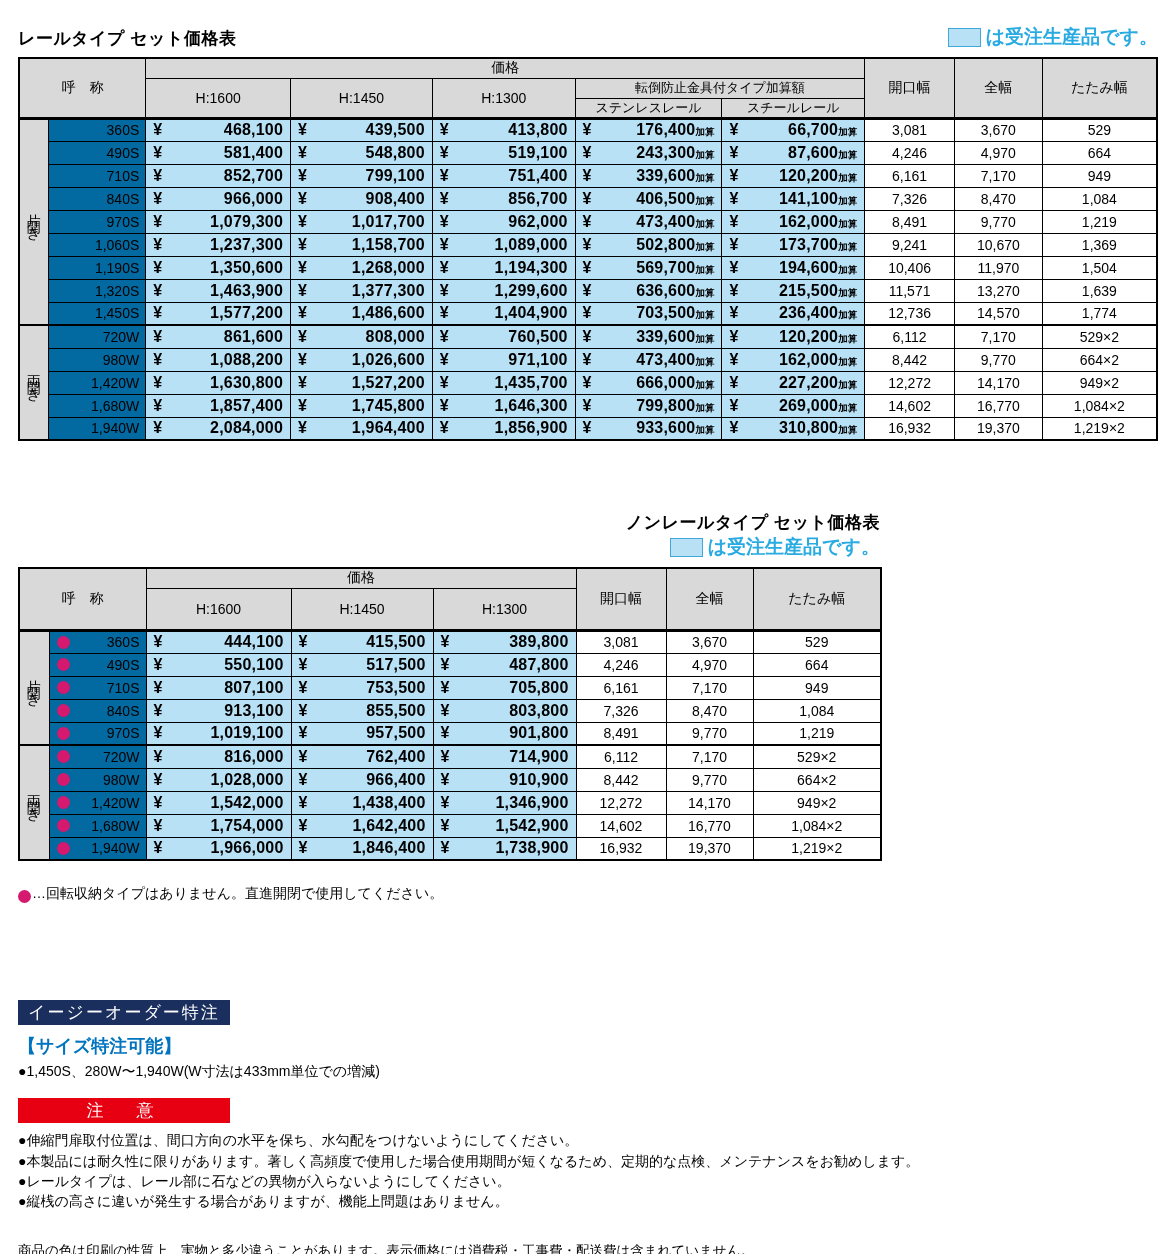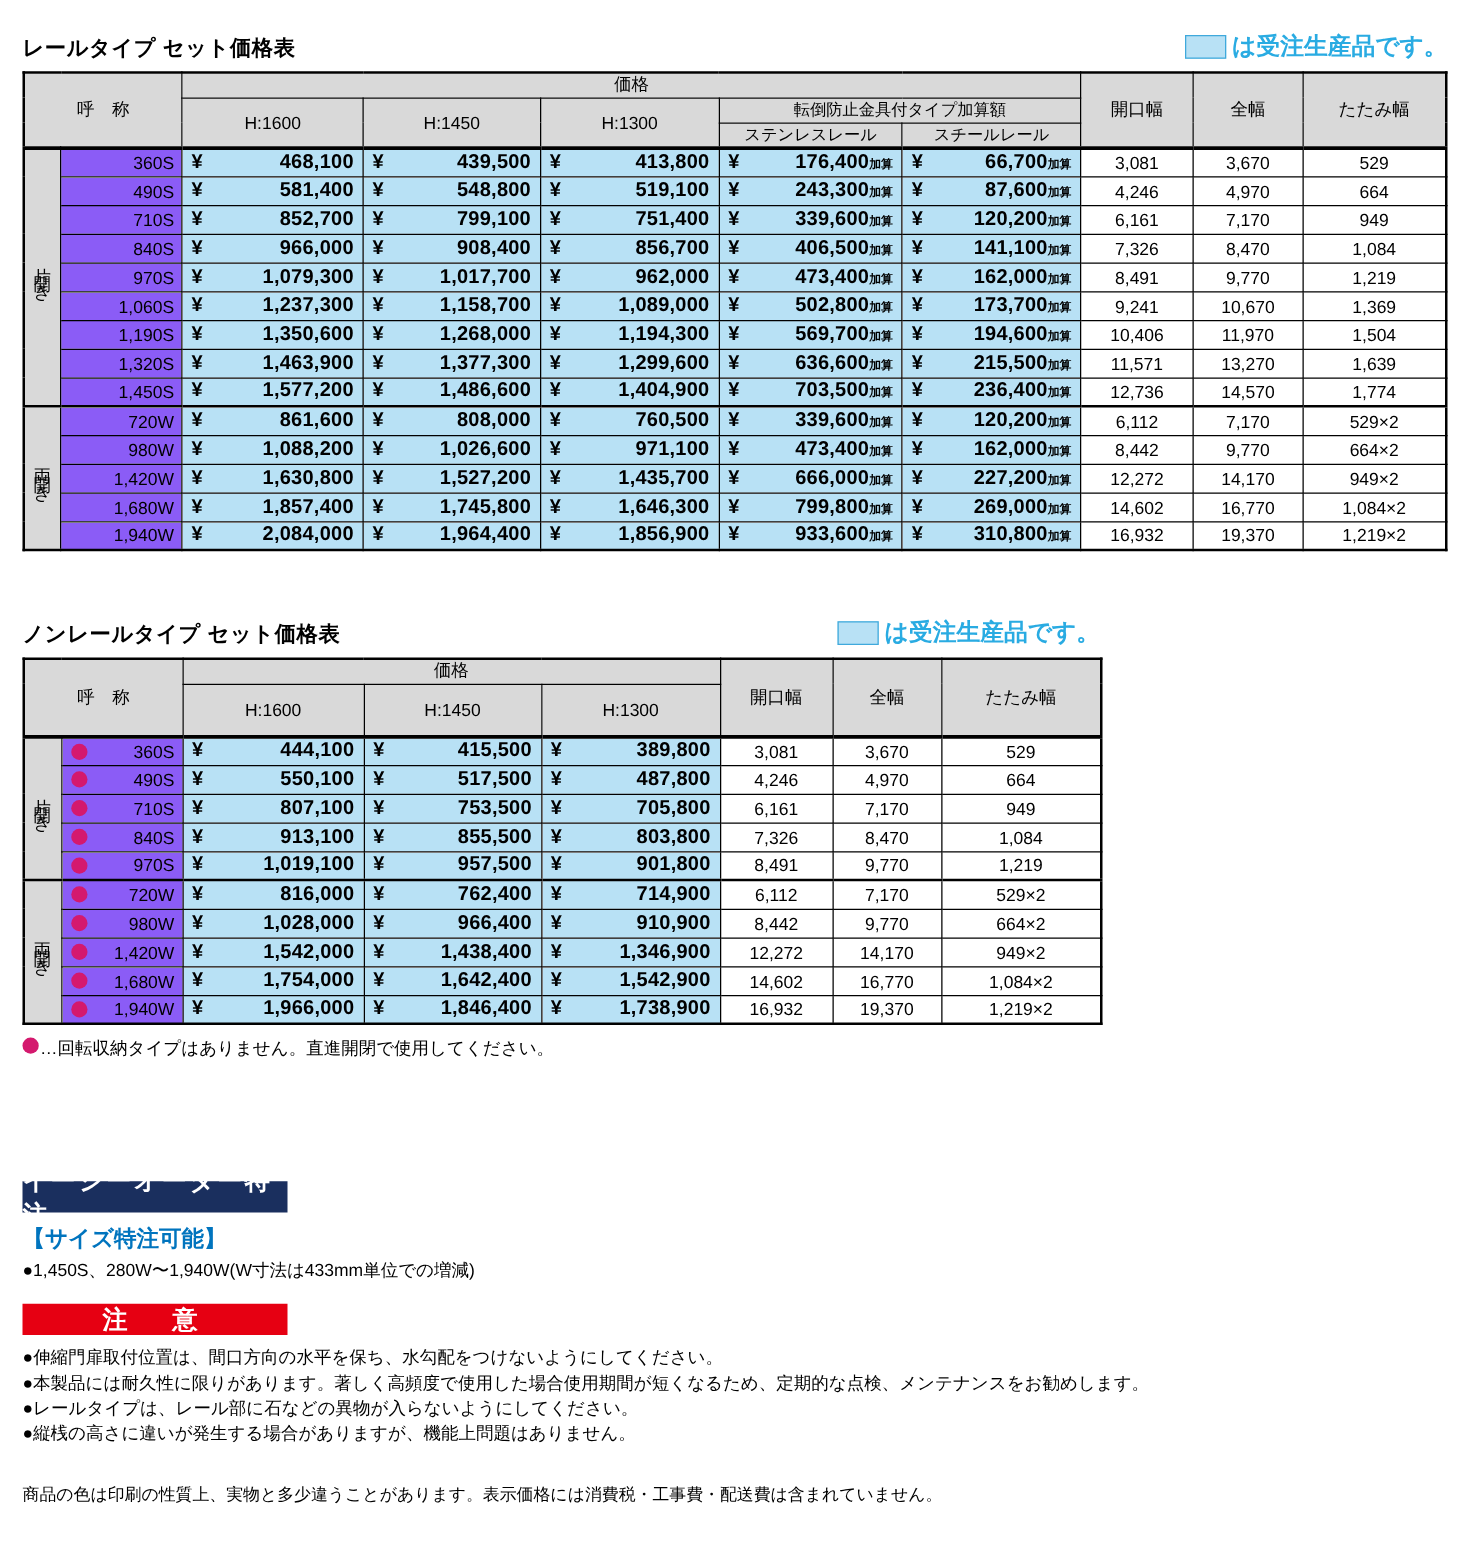--- a/index.html
+++ b/index.html
@@ -5,21 +5,21 @@
   * { margin:0; padding:0; box-sizing:border-box; }
   html,body { background:#fff; }
   .page {
     width:1176px; height:1254px; background:#fff; overflow:hidden;
     font-family:"Liberation Sans","DejaVu Sans",sans-serif; color:#000;
     padding:0 18px;
   }
   
   .section-head { display:flex; justify-content:space-between; align-items:flex-end; margin-bottom:7px; }
   .section-head.first { padding-top:24px; width:1140px; }
-  .section-head.second { margin-top:52px; width:862px; }
+  .section-head.second { margin-top:70px; width:862px;flex-direction:column; }
   .tbl-title { font-size:17px; font-weight:bold; letter-spacing:0.5px;text-align:right; }
   .legend { display:flex; align-items:center; gap:5px; }
   .swatch { width:33px; height:19px; background:var(--made-to-order-blue,#b8e1f5); border:1px solid #3fa9dc; display:inline-block; }
   .legend-txt { font-size:19px; font-weight:bold; color:var(--legend-blue,#29abe2); }
 
   
   table { border-collapse:collapse; table-layout:fixed; }
   .price-table { border:2px solid #000; }
   .price-table th, .price-table td { border:1px solid #000; overflow:hidden; }
   thead th { background:var(--header-gray,#d9d9d9); font-weight:normal; font-size:14px; text-align:center; vertical-align:middle; }
@@ -29,42 +29,42 @@
   .h-row42 { height:42px; }
   tbody tr { height:23px; }
   tr.group-start > th, tr.group-start > td { border-top:2px solid #000; }
 
   .group-label {
     background:var(--header-gray,#d9d9d9);
     writing-mode:vertical-rl; text-orientation:upright;
     letter-spacing:7px; font-size:14px; font-weight:normal;
     text-align:center; vertical-align:middle;
   }
-  .name-cell { background:#8b5cf6; vertical-align:middle; padding:0 6px 0 7px;margin-left:12px; }
+  .name-cell { background:#0369a1; vertical-align:middle; padding:0 6px 0 7px;margin-left:12px; }
   .name-inner { display:flex; align-items:center; justify-content:flex-end; gap:6px; }
   .name-inner .size { font-size:14px; }
   .dot { width:13px; height:13px; border-radius:50%; background:var(--dot-magenta,#d4196e); margin-right:auto; flex:0 0 13px; }
 
   .price-cell { background:var(--made-to-order-blue,#b8e1f5); vertical-align:middle; padding:0 7px; }
   .pc { display:flex; justify-content:space-between; align-items:baseline; }
   .pc .yen { font-weight:bold; font-size:16px; }
   .amt-wrap { white-space:nowrap; }
   .pc .amt { font-weight:bold; font-size:16px; letter-spacing:0.2px; }
   .pc .kasan { font-weight:bold; font-size:9.5px; }
 
   .num-cell { text-align:center; vertical-align:middle; font-size:14px; background:#fff; }
 
   
-  .dot-note { margin-top:10px; display:flex; align-items:flex-start; font-size:14px; width:862px; }
+  .dot-note { margin-top:24px; display:flex; align-items:flex-end; font-size:14px; width:862px; }
   .dot-note .note-dot { width:13px; height:13px; border-radius:50%; background:var(--dot-magenta,#d4196e); margin-right:1px; flex:0 0 13px; }
 
   
   .easy-order { margin-top:97px; }
   .banner { width:212px; height:25px; display:flex; align-items:center; justify-content:center;
-            color:#fff; font-size:20px; font-weight:bold; letter-spacing:2px; }
+            color:#fff; font-size:17px; font-weight:normal; letter-spacing:2px; }
   .banner.navy { background:var(--easy-order-navy,#1a2f5e); }
   .banner.red  { background:var(--caution-red,#e60012); letter-spacing:8px; }
   .blue-heading { color:var(--heading-blue,#0074be); font-size:18px; font-weight:bold; margin:9px 0 3px; }
   .body-line { font-size:14px; line-height:1.45; }
   .caution { margin-top:17px; }
   .caution .banner { margin-bottom:7px; }
   .footer-line { margin-top:31px; font-size:13.5px; }
 </style>
 </head>
 <body>

